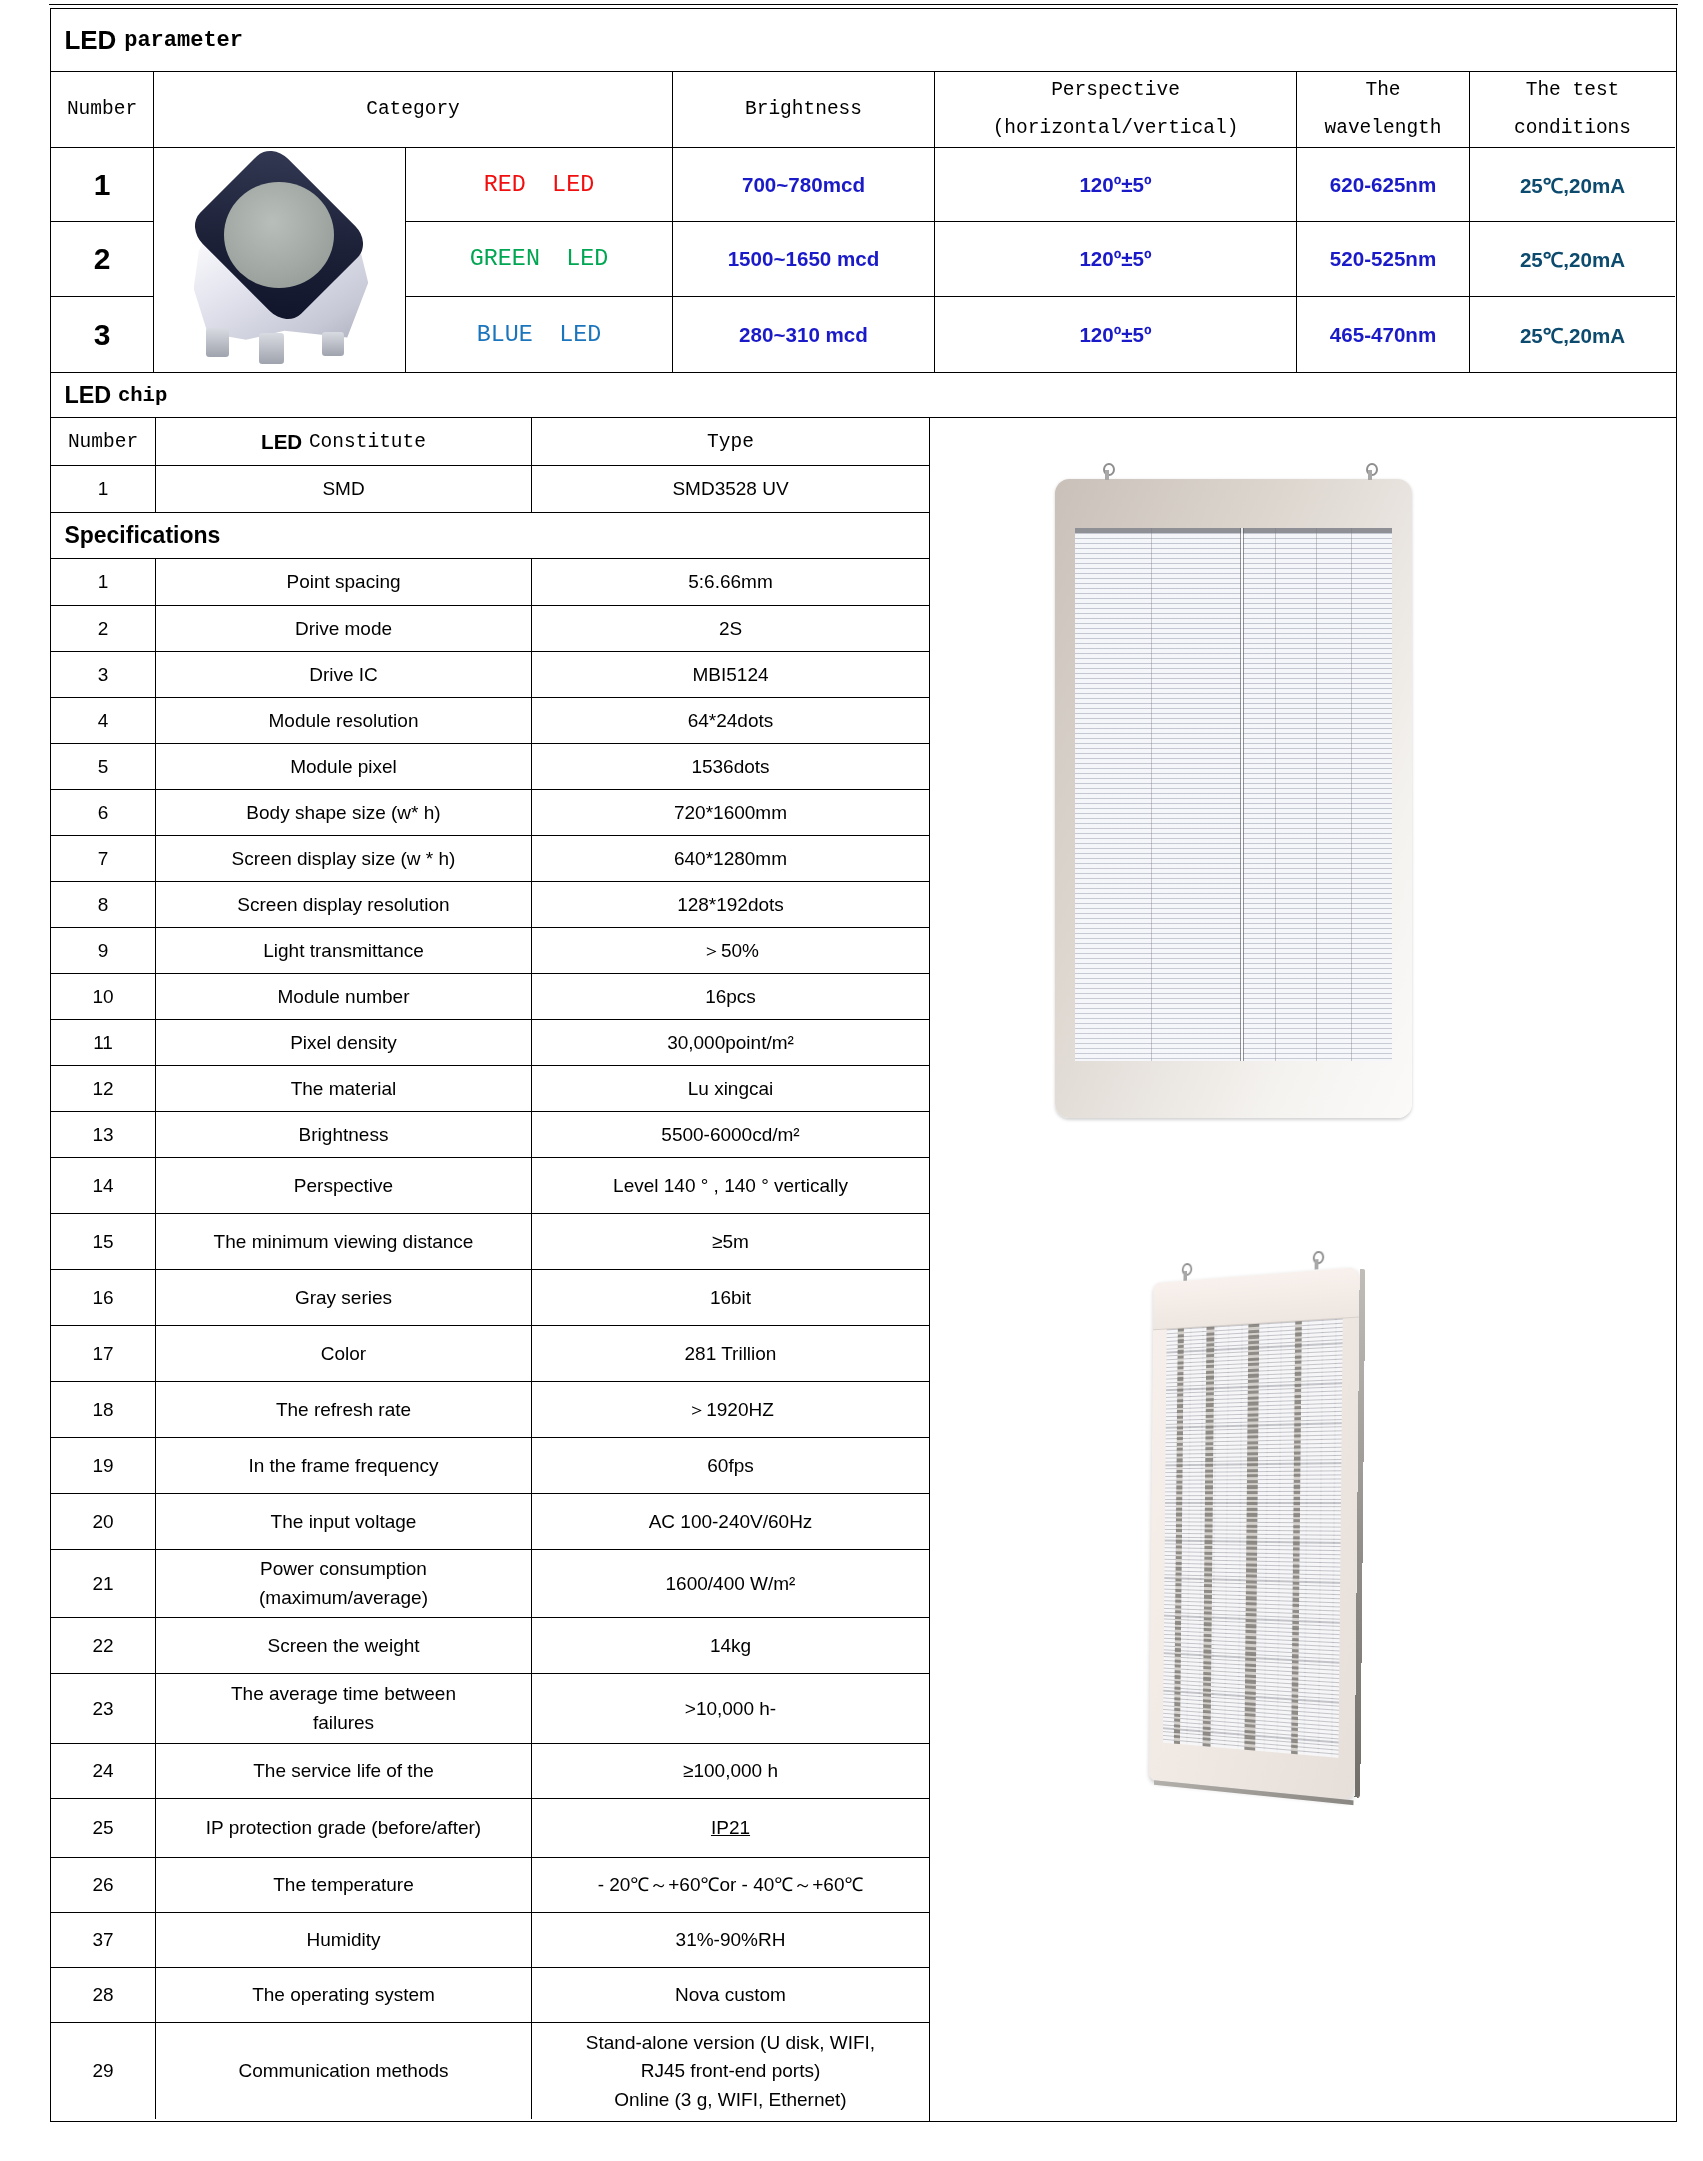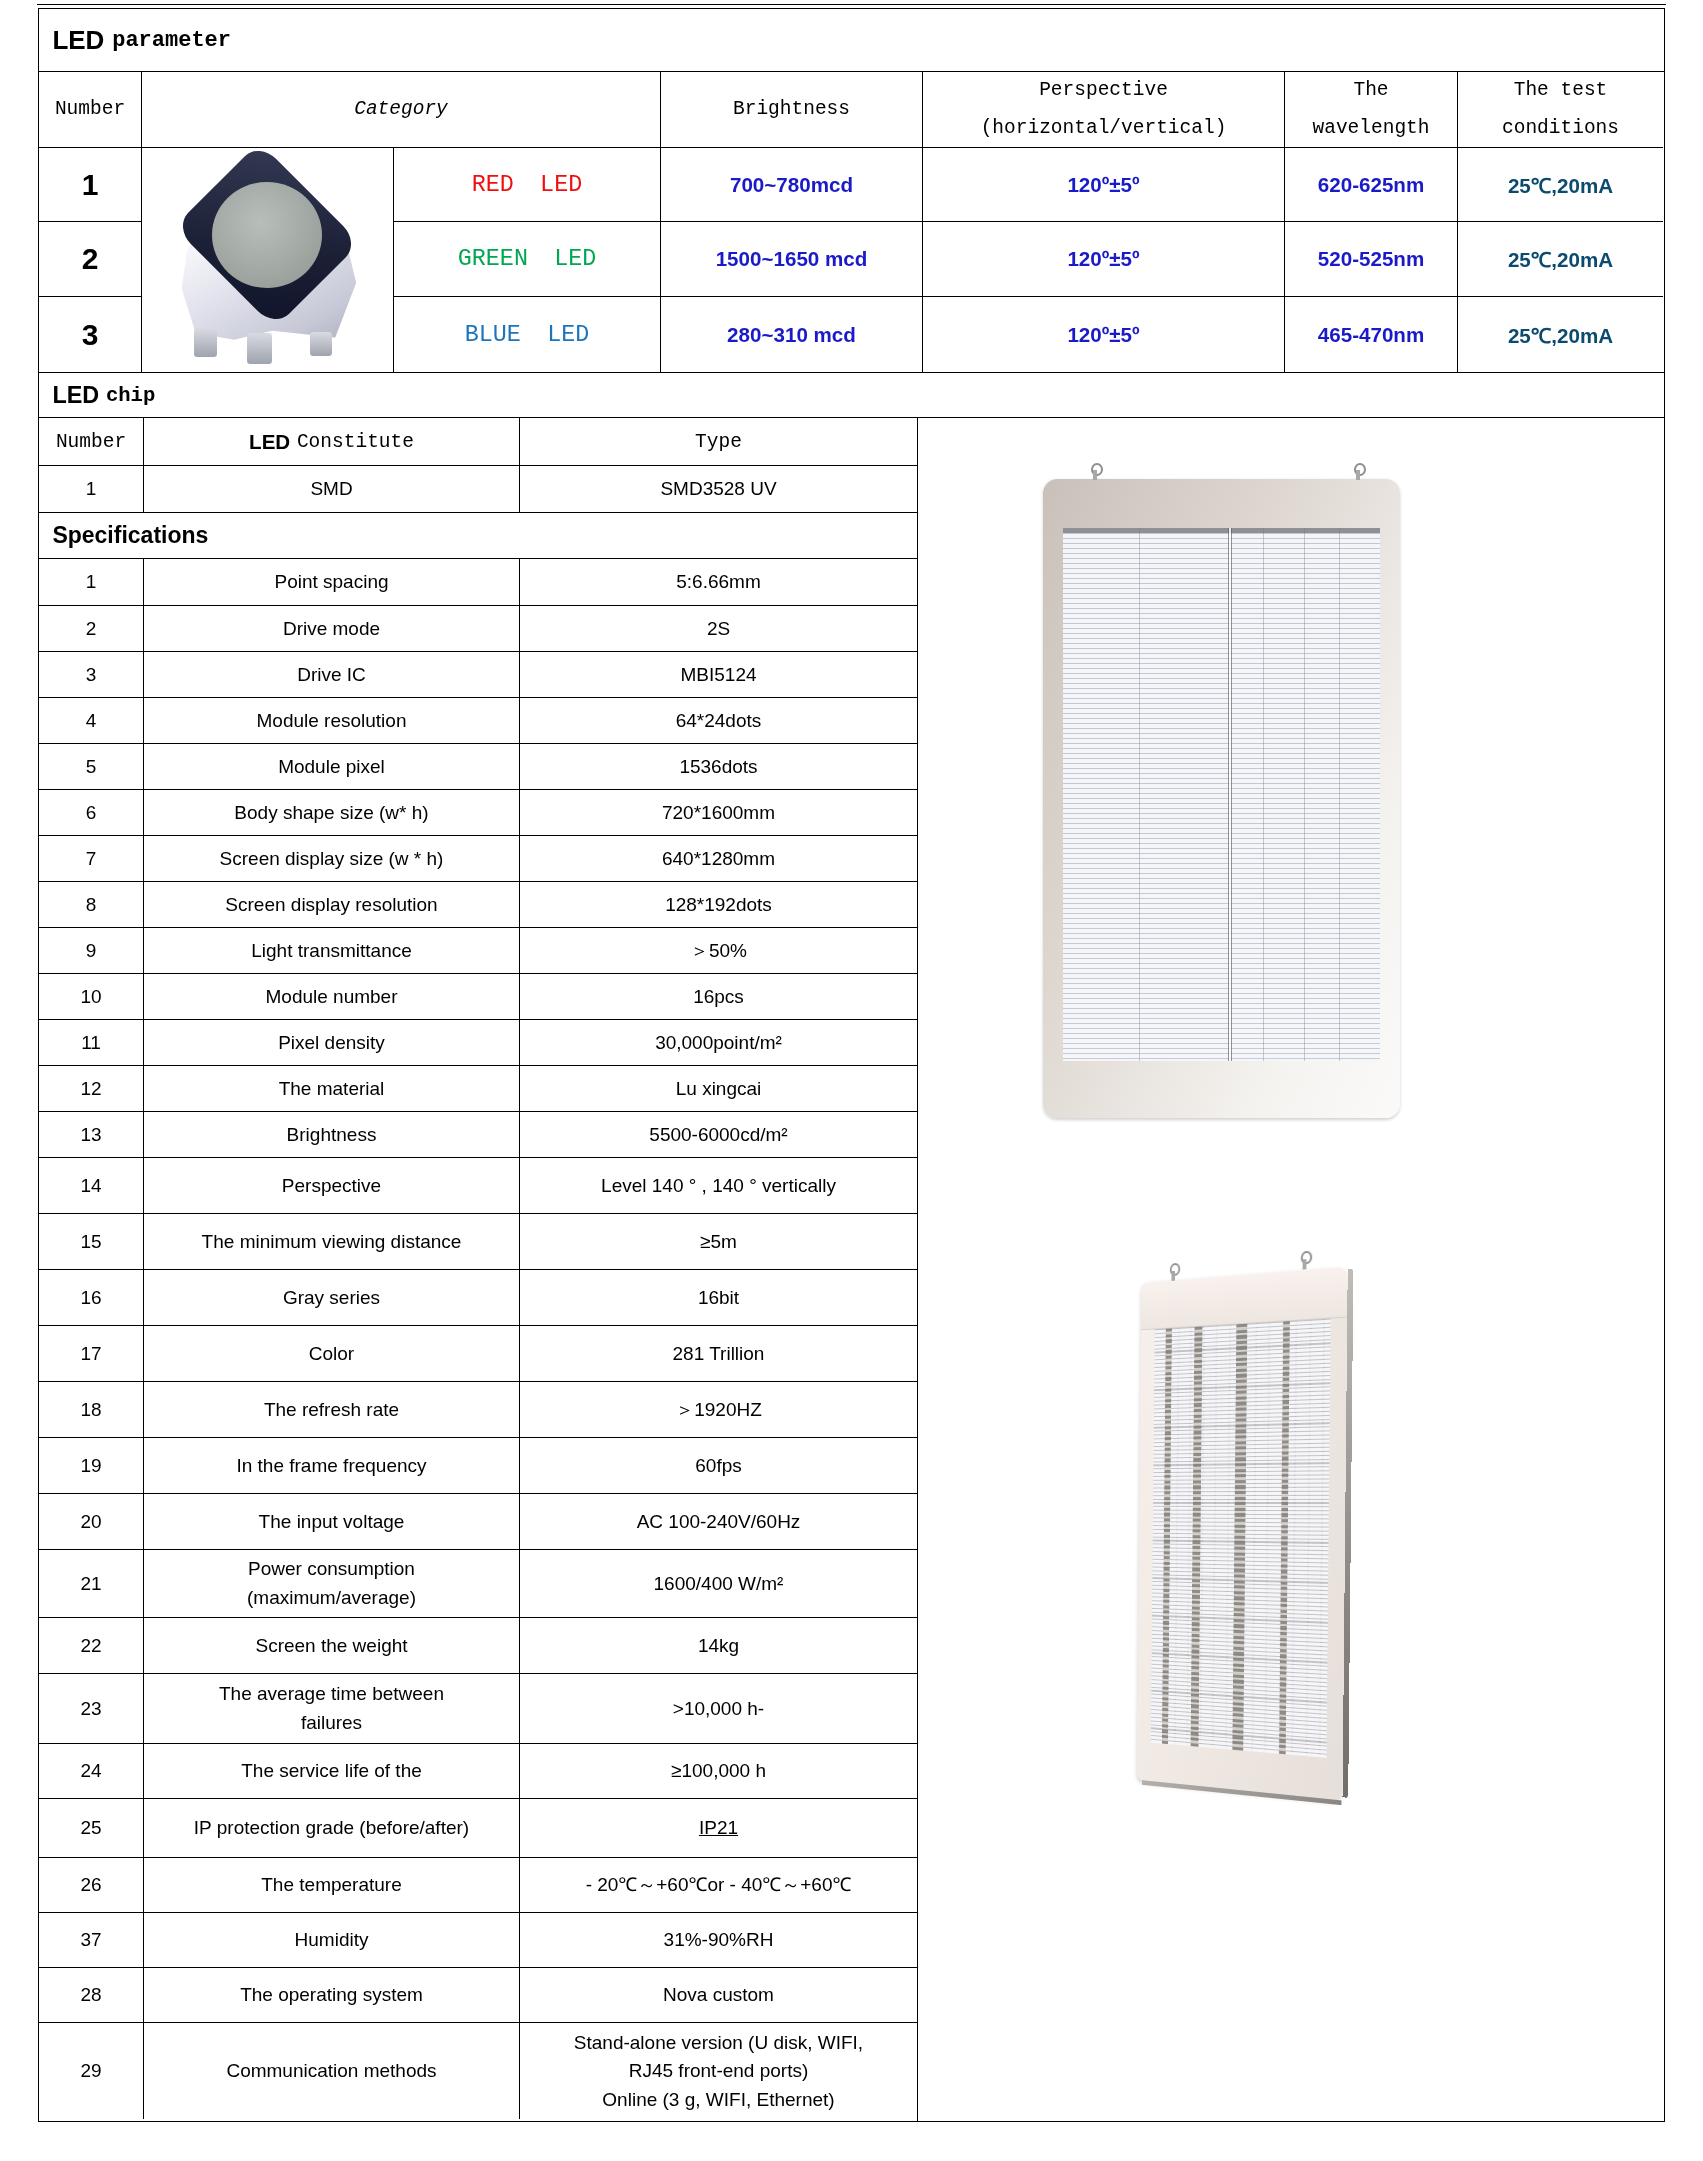--- a/index.html
+++ b/index.html
@@ -3,21 +3,21 @@
 <meta charset="utf-8">
 <style>
   * { margin:0; padding:0; box-sizing:border-box; }
   html,body { background:#ffffff; }
   body {
     width:1703px; height:2161px; position:relative; overflow:hidden;
     font-family:"Liberation Sans", sans-serif; color:#000;
   }
 
   .doc {
-    position:absolute; left:38px; top:8.3px; width:1627px;
+    position:absolute; left:50px; top:8.3px; width:1627px;
     border:1.7px solid #000; background:#fff;
   }
   .doc::before {
     content:""; position:absolute; left:-1.7px; right:-1.7px; top:-5.6px;
     border-top:1.1px solid #000;
   }
 
   
   .titlebar { height:63px; display:flex; align-items:center; padding-left:13.4px;
               border-bottom:1.7px solid #000; }
@@ -142,21 +142,21 @@
   <div class="titlebar">
     <span class="t-bold">LED</span>
     <span class="t-rest">parameter</span>
   </div>
 
   <div class="toptable">
 
     <div class="tc hdr no-l">
       <span>Number</span>
     </div>
-    <div class="tc hdr" style="grid-column:2/4;font-style:italic;">
+    <div class="tc hdr" style="grid-column:2/4;">
       <span>Category</span>
     </div>
     <div class="tc hdr">
       <span>Brightness</span>
     </div>
     <div class="tc hdr">
       <span>Perspective</span>
       <span>(horizontal/vertical)</span>
     </div>
     <div class="tc hdr">

